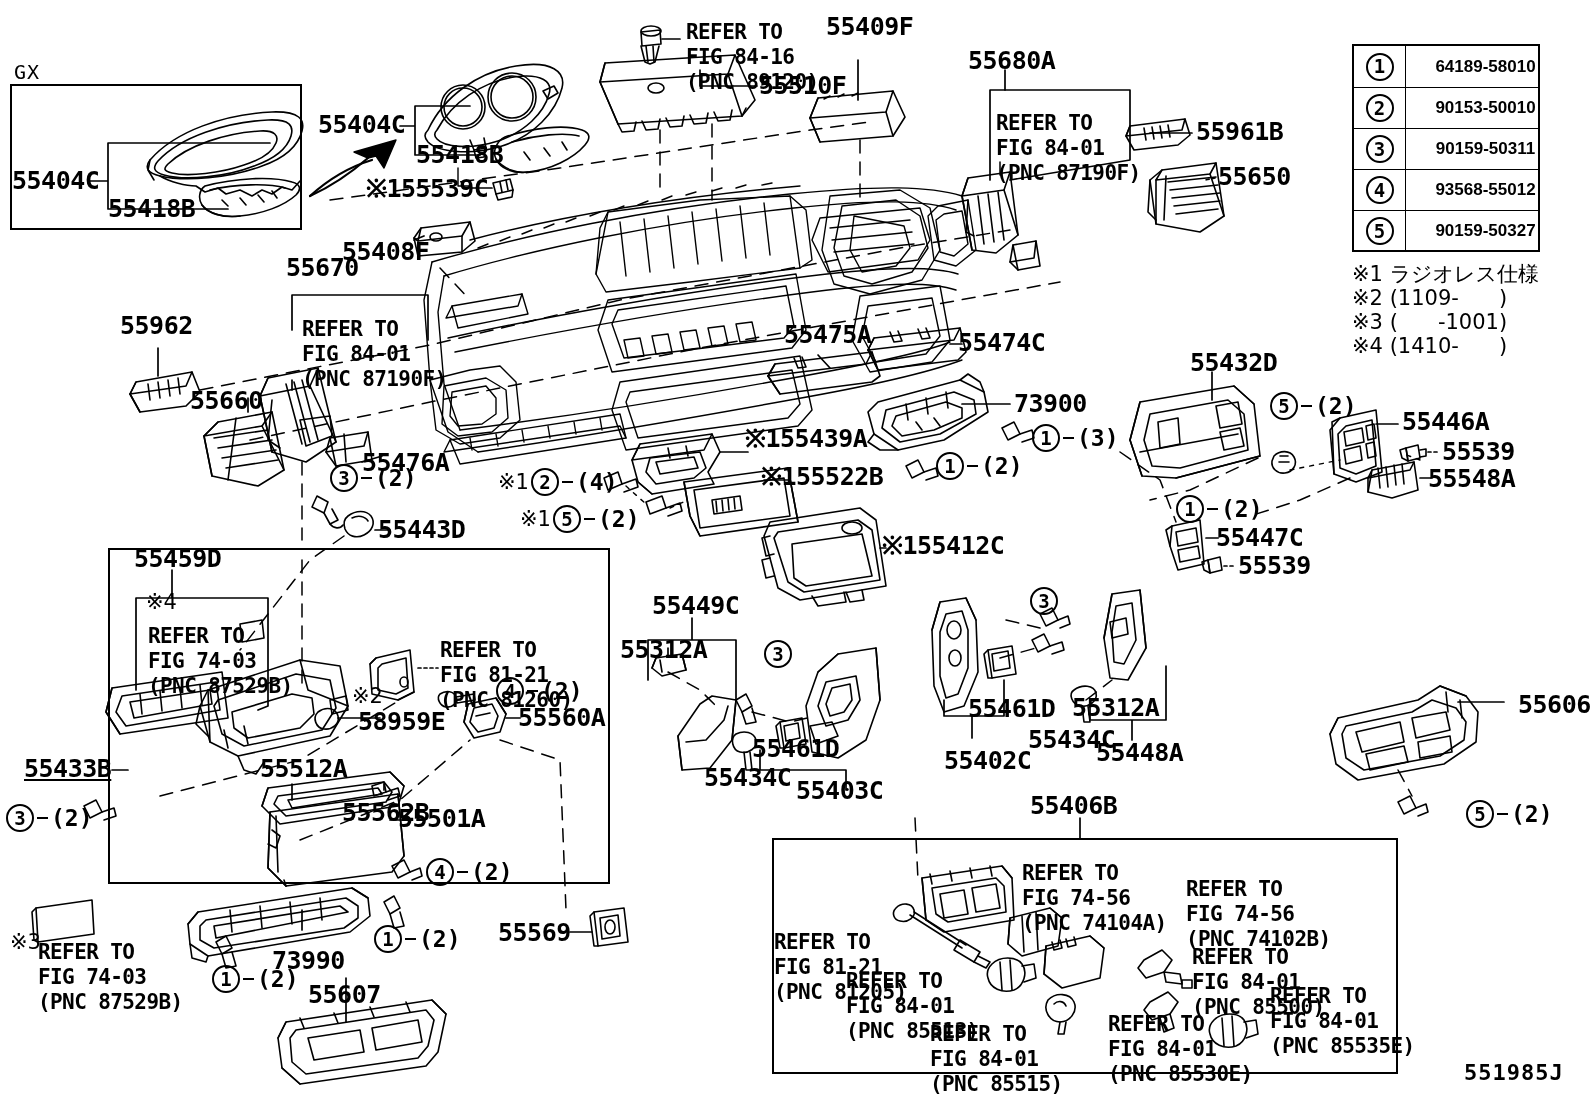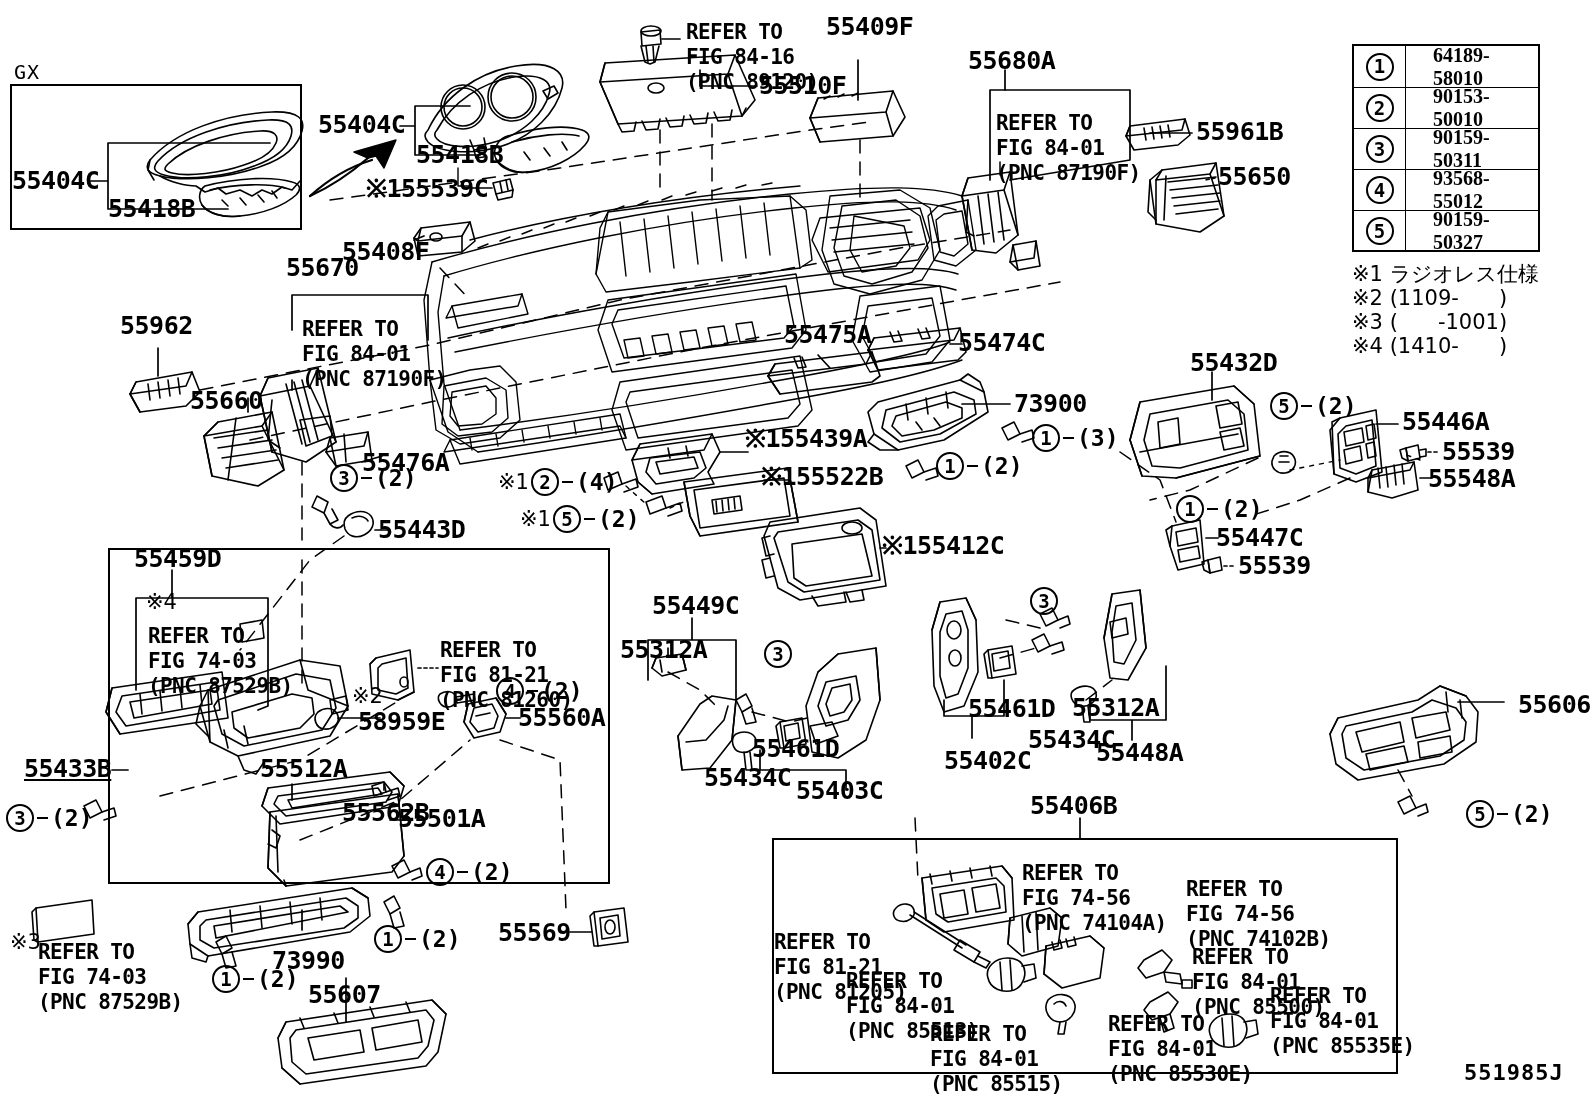--- a/index.html
+++ b/index.html
@@ -12,22 +12,22 @@
   .lbl.jp{font-family:"DejaVu Sans","Liberation Sans",sans-serif;font-weight:normal;font-size:21px;letter-spacing:0px;}
   .lbl.gx{font-size:20px;font-weight:normal;letter-spacing:1px;}
   .lbl.diagid{font-size:22px;font-weight:bold;letter-spacing:1px;}
   .box{position:absolute;border:2px solid #000;box-sizing:border-box;}
   .tbl{position:absolute;border:2.5px solid #000;box-sizing:border-box;}
   .tbl .row{display:flex;align-items:center;height:41px;box-sizing:border-box;}
   .tbl .row + .row{border-top:1.5px solid #000;}
   .tbl .cnum{width:52px;display:flex;align-items:center;justify-content:center;
              border-right:1.5px solid #000;height:100%;box-sizing:border-box;}
   .tbl .cpn{flex:1;display:flex;align-items:center;justify-content:center;
-            font-size:20px;font-weight:bold;letter-spacing:0px;
-            font-family:Liberation Serif, serif;margin-left:27px;}
+            font-size:17px;font-weight:bold;letter-spacing:0px;
+            font-family:Liberation Sans, sans-serif;margin-left:27px;}
   .circ{display:inline-flex;align-items:center;justify-content:center;
         width:28px;height:28px;border:2.2px solid #000;border-radius:50%;
         font-size:19px;font-weight:bold;line-height:1;box-sizing:border-box;
         font-family:"DejaVu Sans Mono","Liberation Mono",monospace;}
   .callout{position:absolute;display:flex;align-items:center;white-space:nowrap;}
   .callout .dash{width:11px;height:2.2px;background:#000;margin:0 3px;}
   .callout .qt{font-size:23px;font-weight:bold;font-family:"DejaVu Sans Mono","Liberation Mono",monospace;}
   svg.art{position:absolute;left:0;top:0;width:1592px;height:1099px;overflow:visible;
           pointer-events:none;}
   .art path,.art line,.art polyline,.art polygon,.art rect,.art circle,.art ellipse{

